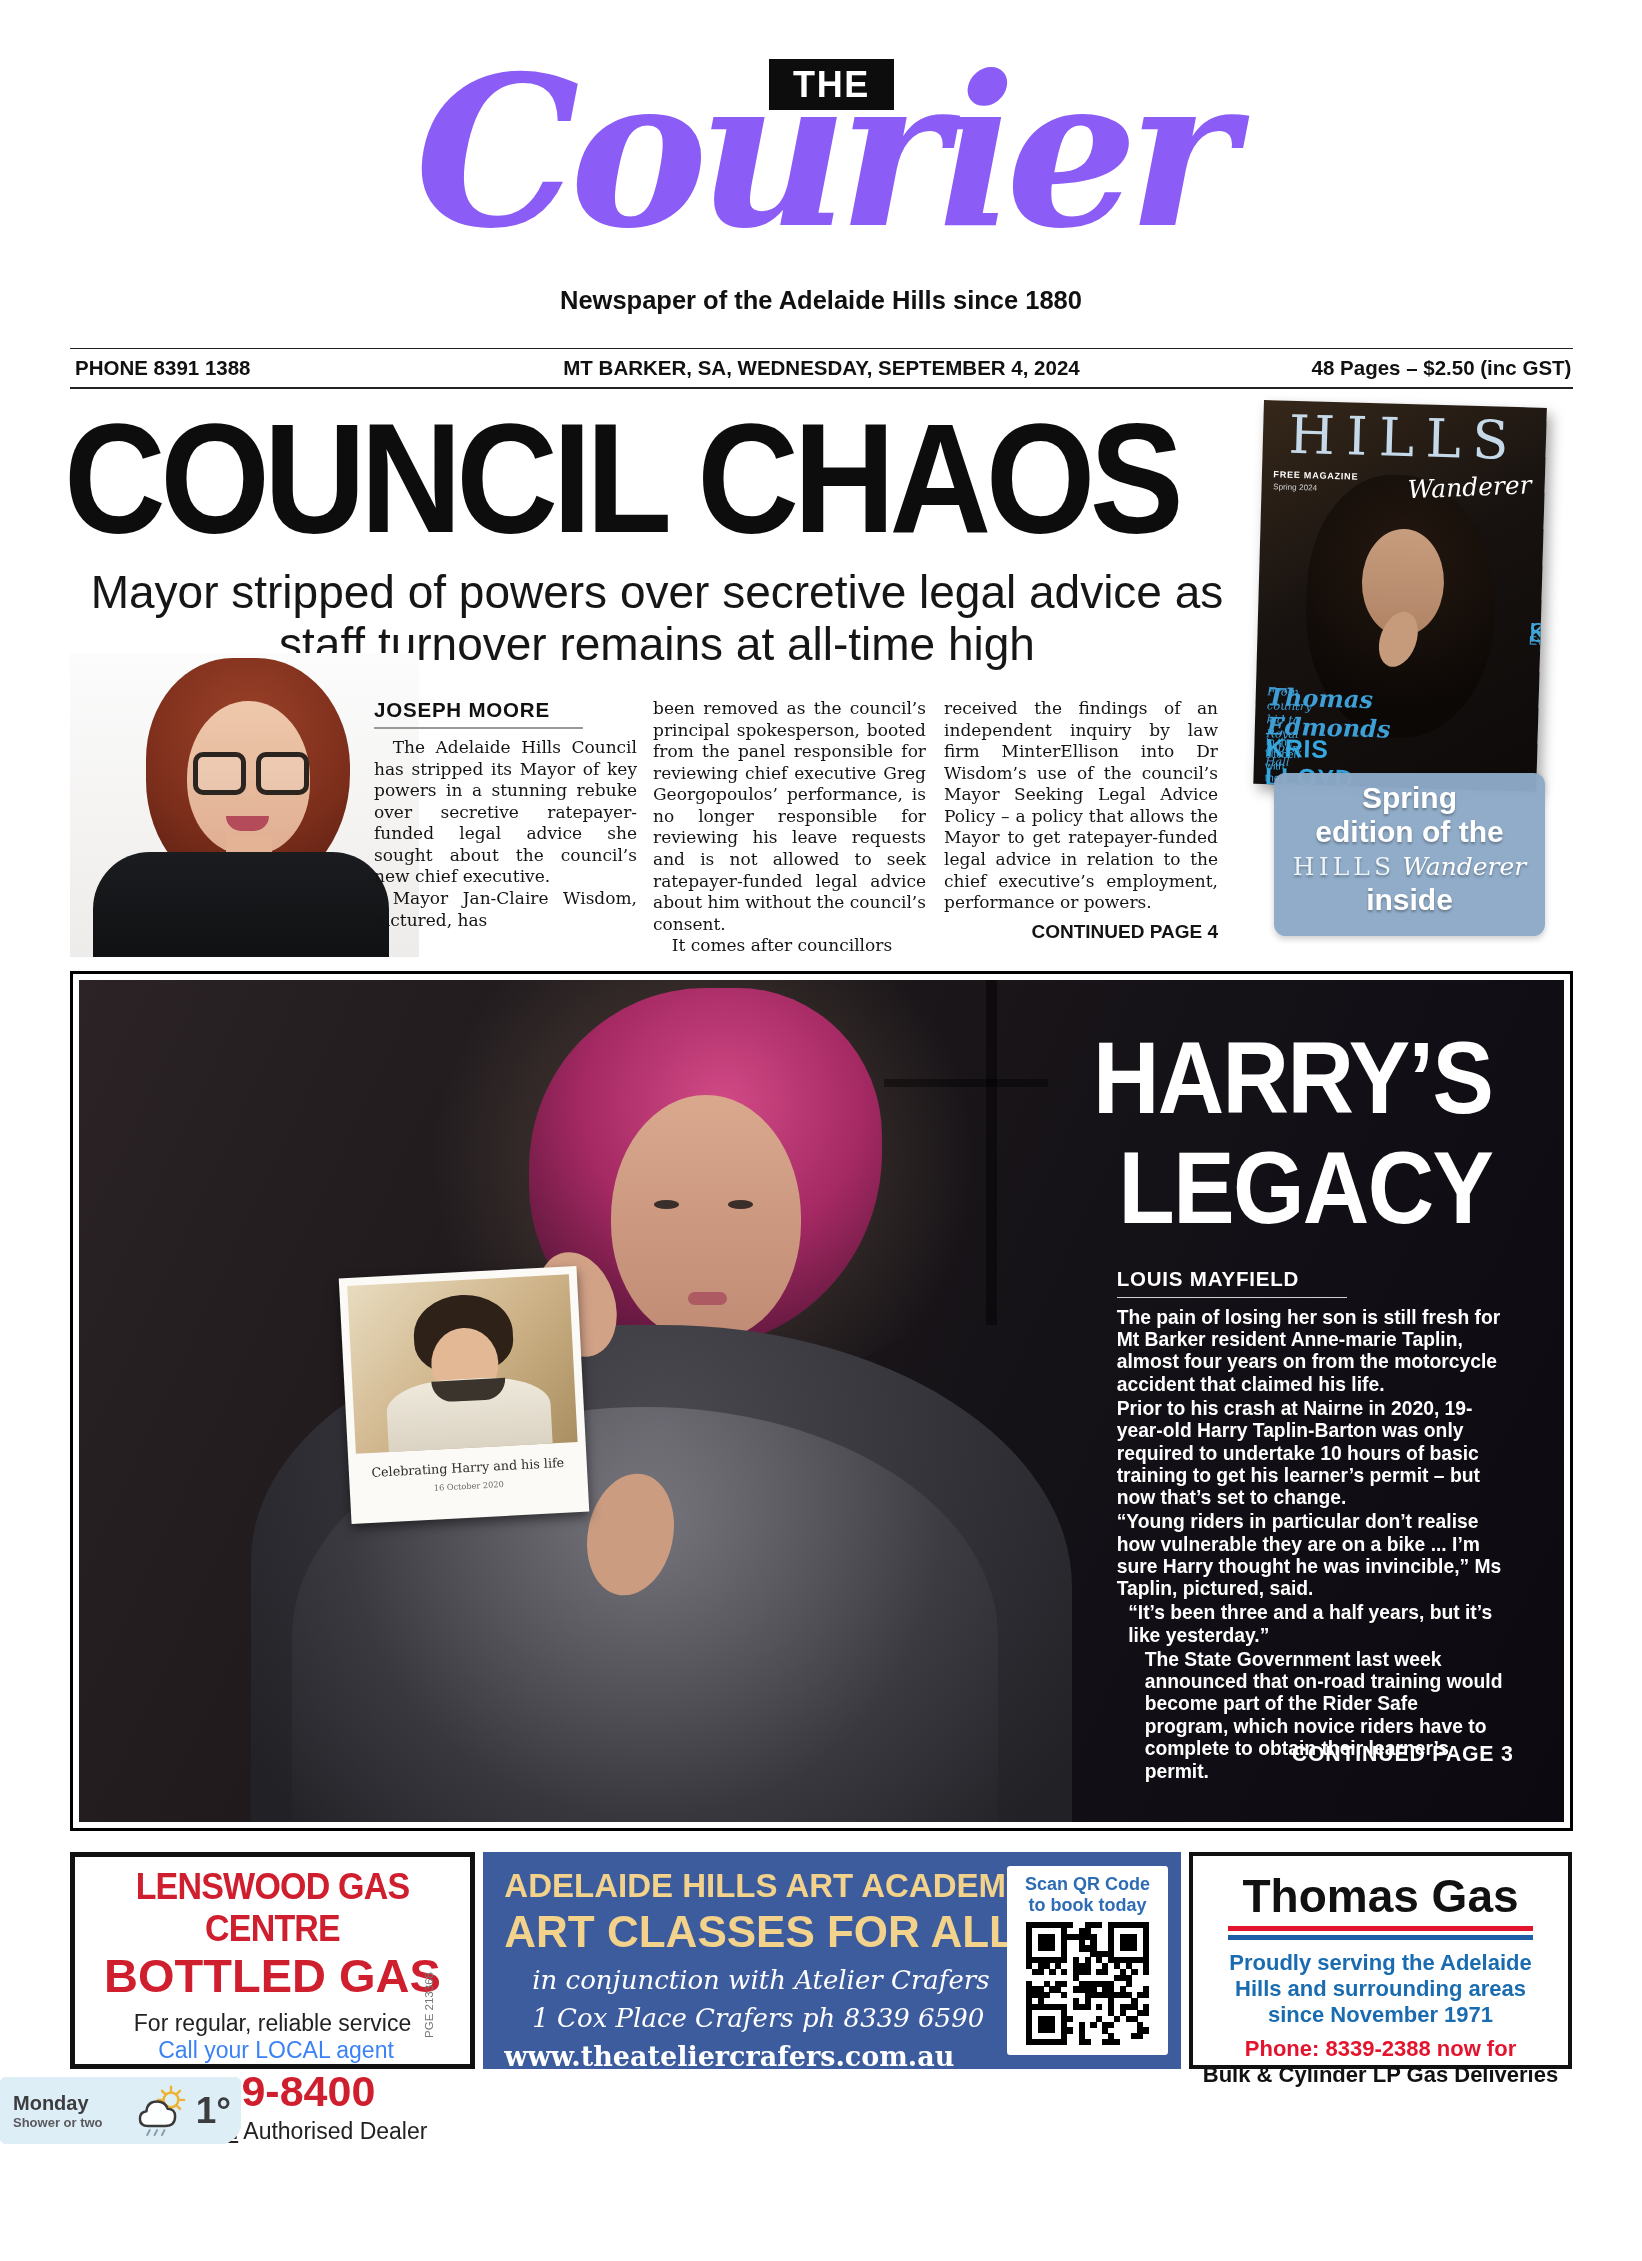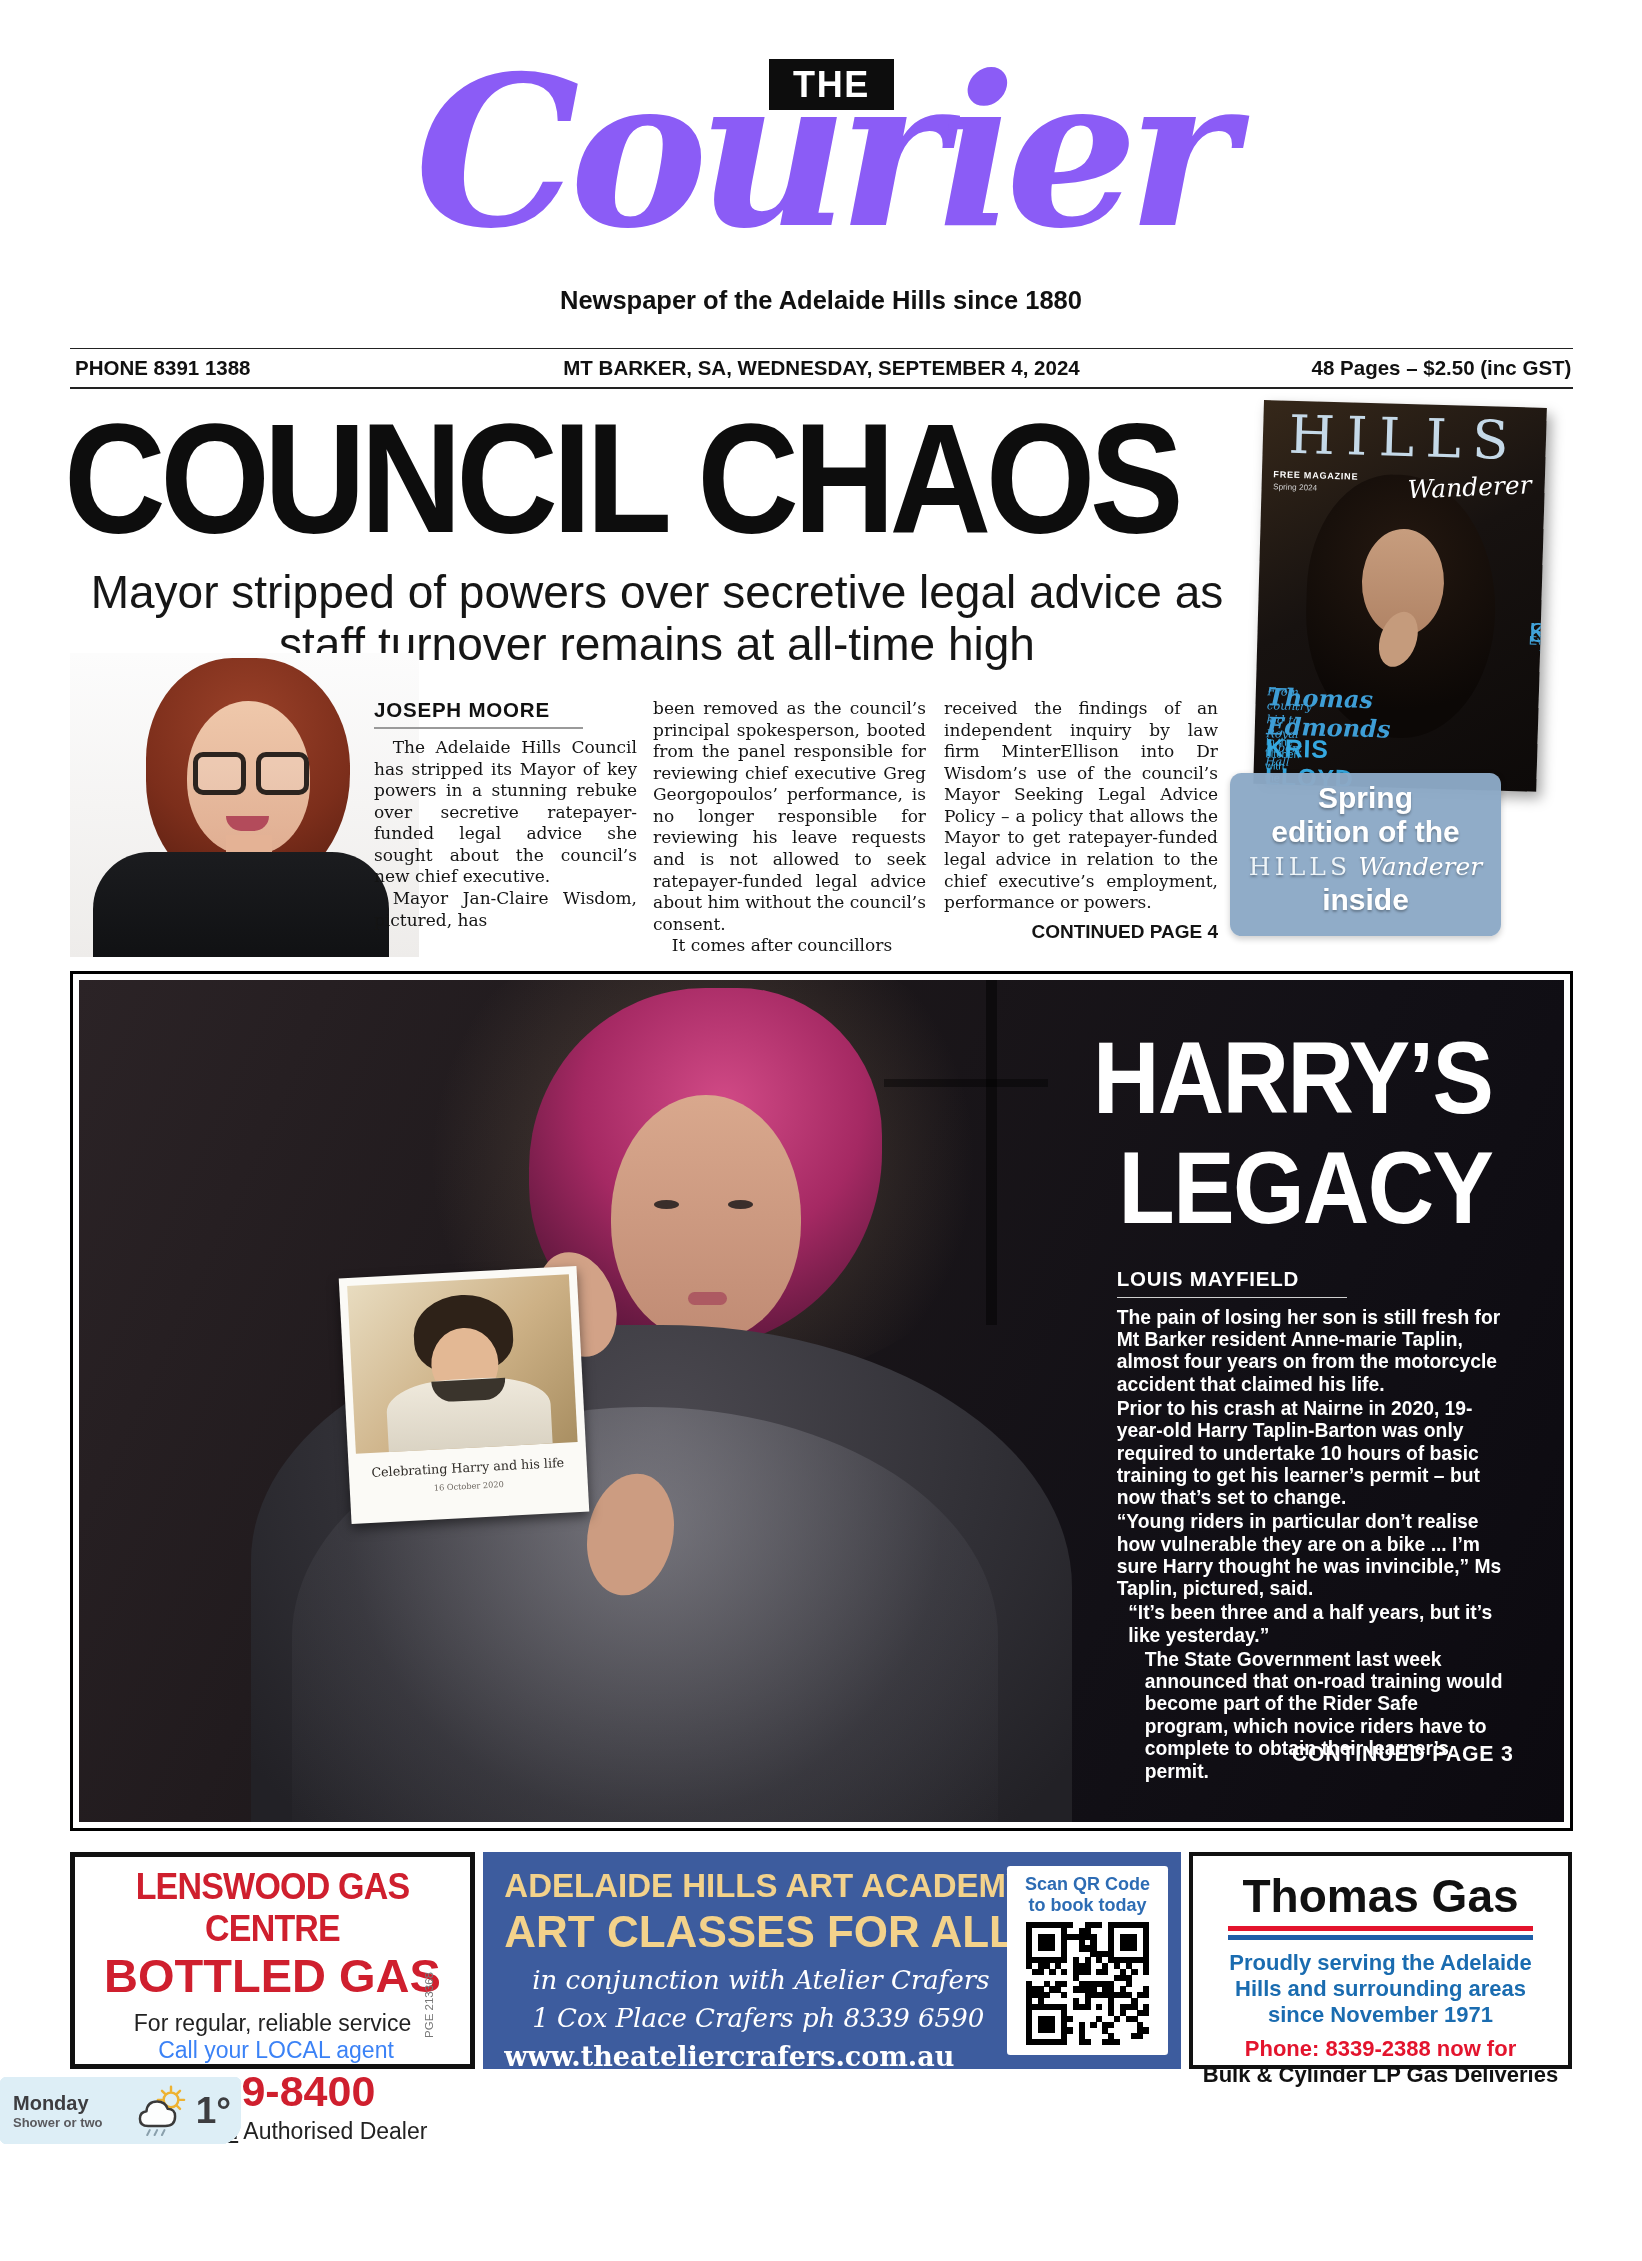--- a/index.html
+++ b/index.html
@@ -79,21 +79,21 @@
   .mg-katie{right:11.5px;top:212px;text-align:right;color:#42a4dc;line-height:1.0;}
   .mg-katie .big{font-size:27px;letter-spacing:0.8px;}
   .mg-katie .small{font-size:12.3px;color:#3f9fd6;margin-top:2.5px;}
   .mg-thomas{left:11.5px;top:282px;color:#3e9ed6;}
   .mg-thomas .big{font-family:"DejaVu Serif",serif;font-style:italic;font-weight:bold;font-size:24px;}
   .mg-thomas .small{font-family:"DejaVu Serif",serif;font-style:italic;font-size:11.5px;margin-top:1.6px;}
   .mg-kris{left:11.5px;top:333px;color:#35a8e0;}
   .mg-kris .big{font-weight:bold;font-size:25px;letter-spacing:0.8px;}
   .mg-kris .small{font-size:10.7px;margin-top:1.6px;}
 
-  .promo{position:absolute;left:1230px;top:773px;width:271px;height:163px;border-radius:11.5px;
+  .promo{position:absolute;left:1274px;top:773px;width:271px;height:163px;border-radius:11.5px;
          background:rgba(140,169,198,.97);text-align:center;color:#fff;
          box-shadow:0 2.5px 6.6px rgba(0,0,0,.2);padding-top:8.2px;box-sizing:border-box;}
   .promo .pl{font-weight:bold;font-size:30px;line-height:1.14;text-shadow:0 1.6px 2.5px rgba(0,0,0,.3);}
   .promo .serifline{font-size:25px;line-height:1.3;text-shadow:0 1.6px 2.5px rgba(0,0,0,.3);}
   .promo .serifline .h{font-family:"DejaVu Serif",serif;letter-spacing:4.1px;color:#eef4f8;}
   .promo .serifline .w{font-family:"DejaVu Serif",serif;font-style:italic;}
 
   
   .feature{position:absolute;left:70px;top:971px;width:1503px;height:860px;box-sizing:border-box;
            border:3.3px solid #000;padding:5.7px;background:#fff;}

